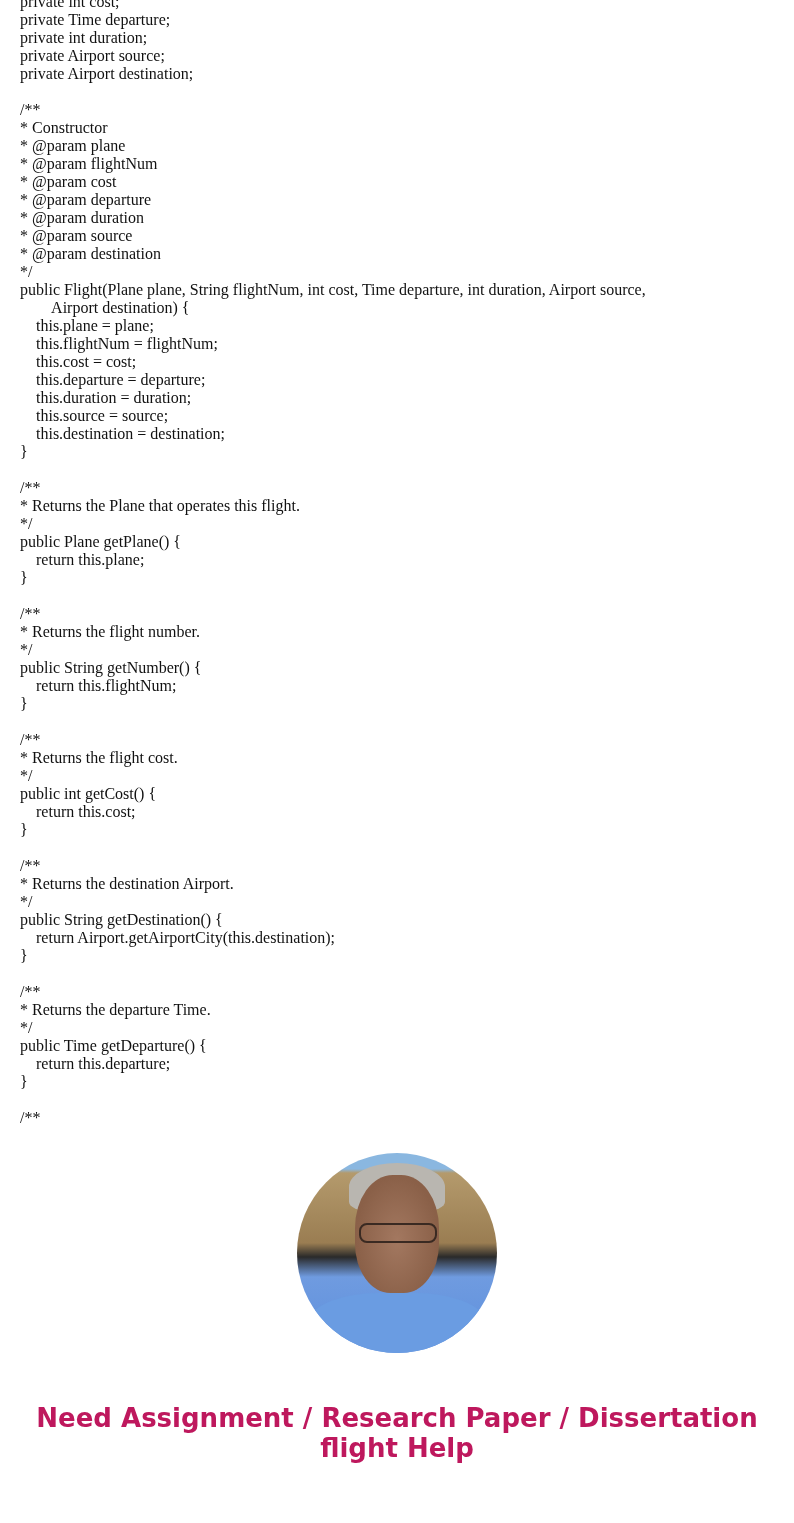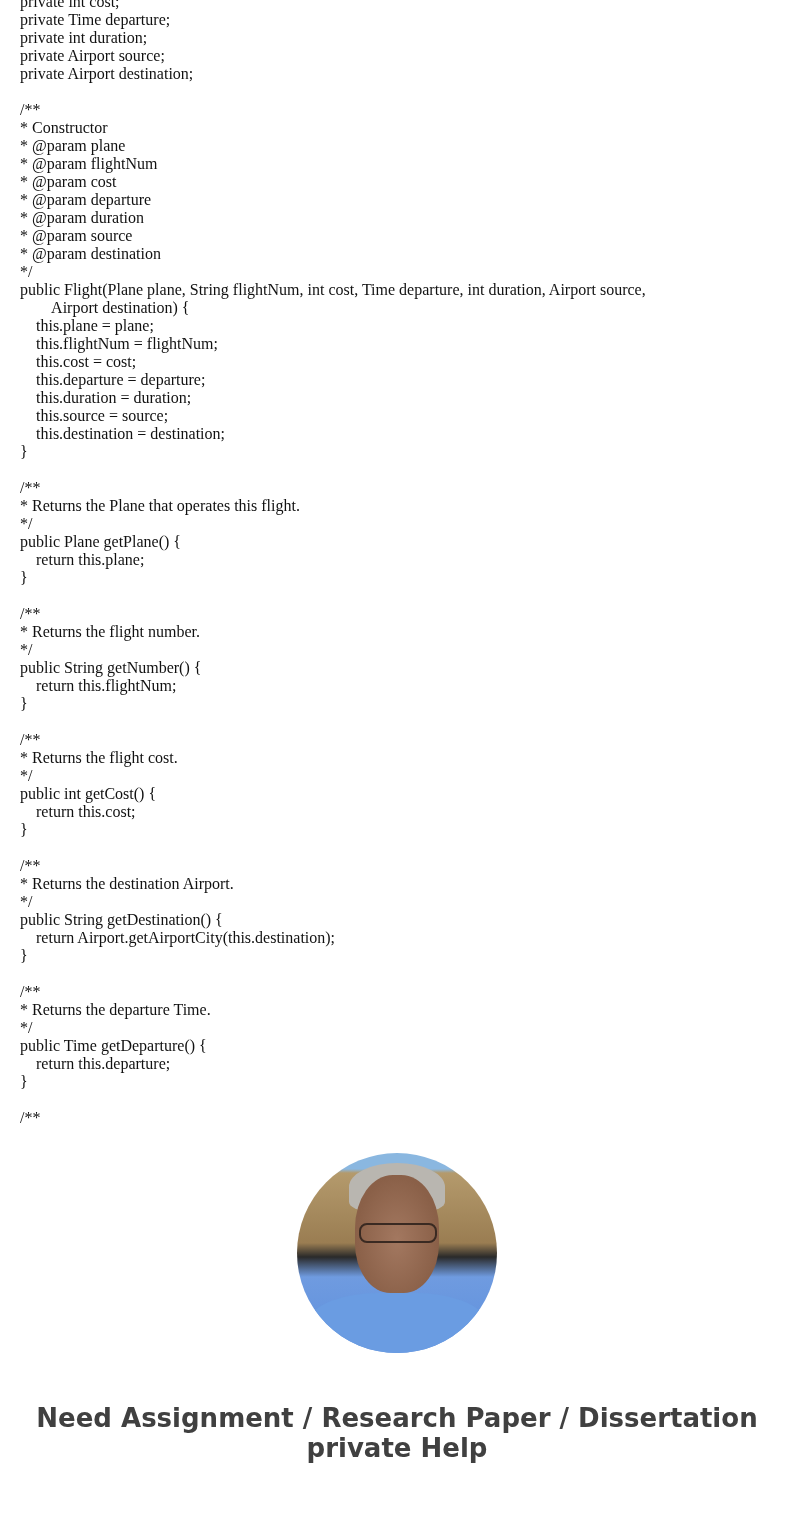--- a/index.html
+++ b/index.html
@@ -31,32 +31,32 @@
       border: 2px solid #3a2a22; border-radius: 8px; box-sizing: border-box;
     }
     .avatar .shirt {
       position: absolute; left: 10px; top: 140px; width: 180px; height: 80px;
       background: #6a9ce2; border-radius: 40% 40% 0 0;
     }
     .footer {
       position: absolute; left: 0; top: 1403px; width: 794px;
       text-align: center;
       font-family: "DejaVu Sans", sans-serif; font-weight: bold;
-      font-size: 26px; line-height: 30px; color: #404040;
+      font-size: 26px; line-height: 30px; color: #be185d;
     }
     .footer div { display: block; }
   </style>
 </head>
 <body>
 
 <pre class="code" id="code-block"><span class="line">private int cost;</span><span class="line">private Time departure;</span><span class="line">private int duration;</span><span class="line">private Airport source;</span><span class="line">private Airport destination;</span><span class="line">&nbsp;</span><span class="line">/**</span><span class="line">* Constructor</span><span class="line">* @param plane</span><span class="line">* @param flightNum</span><span class="line">* @param cost</span><span class="line">* @param departure</span><span class="line">* @param duration</span><span class="line">* @param source</span><span class="line">* @param destination</span><span class="line">*/</span><span class="line">public Flight(Plane plane, String flightNum, int cost, Time departure, int duration, Airport source,</span><span class="line">        Airport destination) {</span><span class="line">    this.plane = plane;</span><span class="line">    this.flightNum = flightNum;</span><span class="line">    this.cost = cost;</span><span class="line">    this.departure = departure;</span><span class="line">    this.duration = duration;</span><span class="line">    this.source = source;</span><span class="line">    this.destination = destination;</span><span class="line">}</span><span class="line">&nbsp;</span><span class="line">/**</span><span class="line">* Returns the Plane that operates this flight.</span><span class="line">*/</span><span class="line">public Plane getPlane() {</span><span class="line">    return this.plane;</span><span class="line">}</span><span class="line">&nbsp;</span><span class="line">/**</span><span class="line">* Returns the flight number.</span><span class="line">*/</span><span class="line">public String getNumber() {</span><span class="line">    return this.flightNum;</span><span class="line">}</span><span class="line">&nbsp;</span><span class="line">/**</span><span class="line">* Returns the flight cost.</span><span class="line">*/</span><span class="line">public int getCost() {</span><span class="line">    return this.cost;</span><span class="line">}</span><span class="line">&nbsp;</span><span class="line">/**</span><span class="line">* Returns the destination Airport.</span><span class="line">*/</span><span class="line">public String getDestination() {</span><span class="line">    return Airport.getAirportCity(this.destination);</span><span class="line">}</span><span class="line">&nbsp;</span><span class="line">/**</span><span class="line">* Returns the departure Time.</span><span class="line">*/</span><span class="line">public Time getDeparture() {</span><span class="line">    return this.departure;</span><span class="line">}</span><span class="line">&nbsp;</span><span class="line">/**</span></pre>
 
 <div class="avatar" title="Author photo">
   <div class="hair"></div>
   <div class="face"></div>
   <div class="glasses"></div>
   <div class="shirt"></div>
 </div>
 
 <div class="footer">
   <div>Need Assignment / Research Paper / Dissertation</div>
-  <div>private Help</div>
+  <div>flight Help</div>
 </div>
 
 </body></html>

